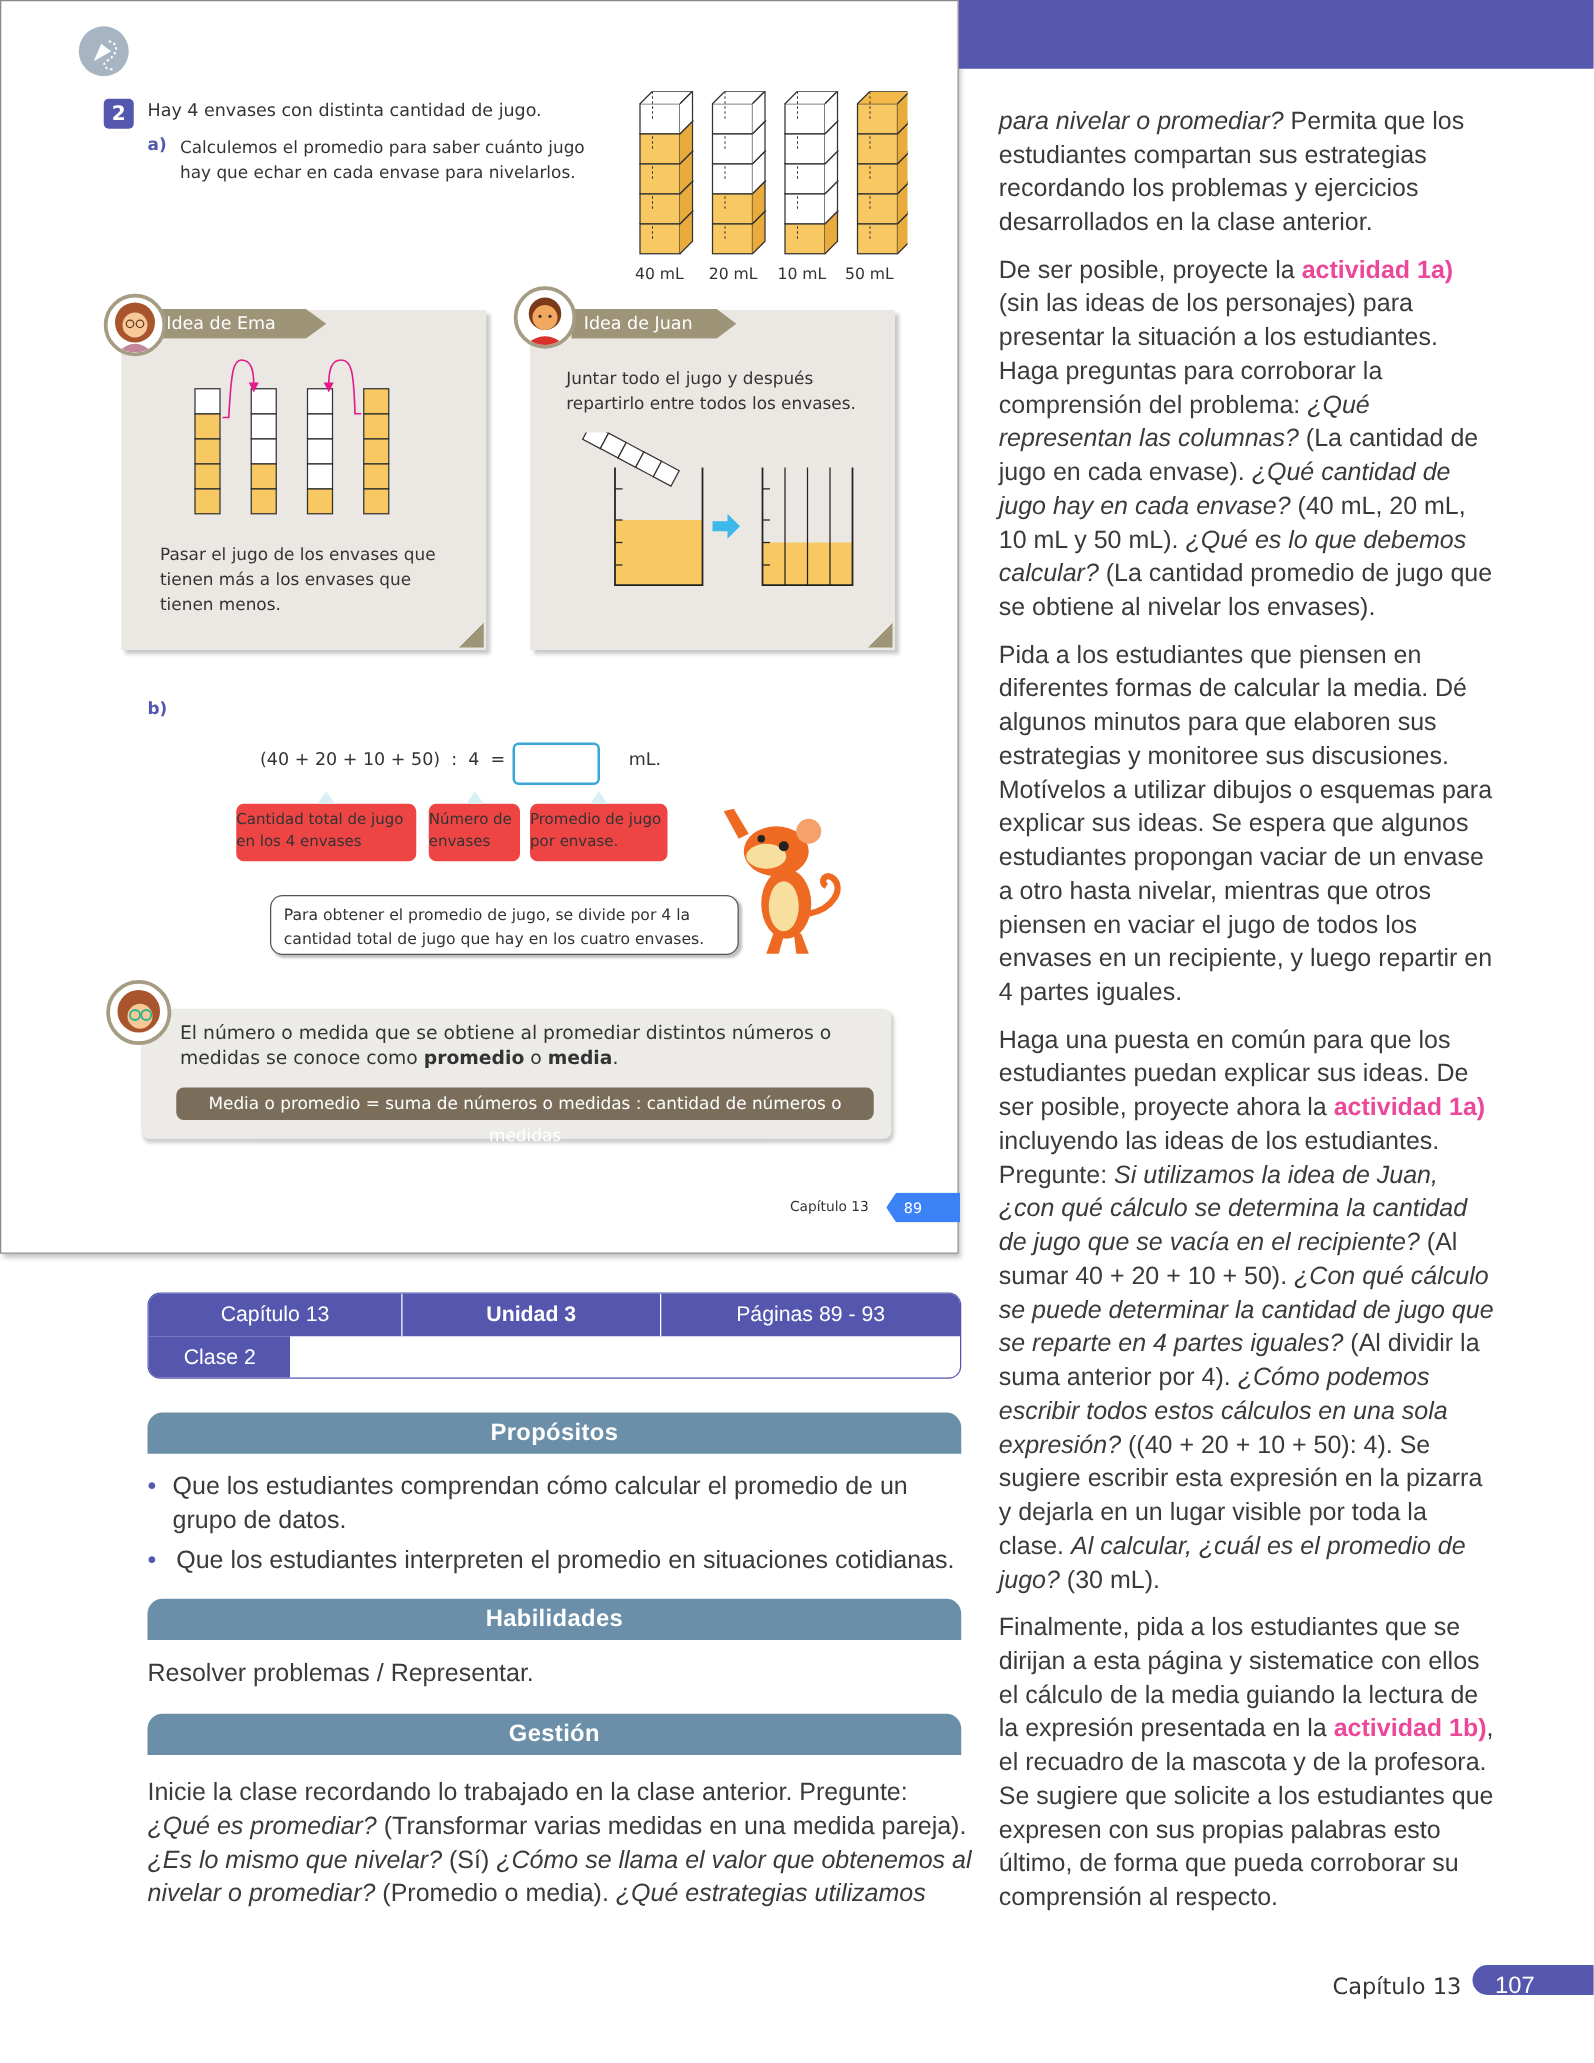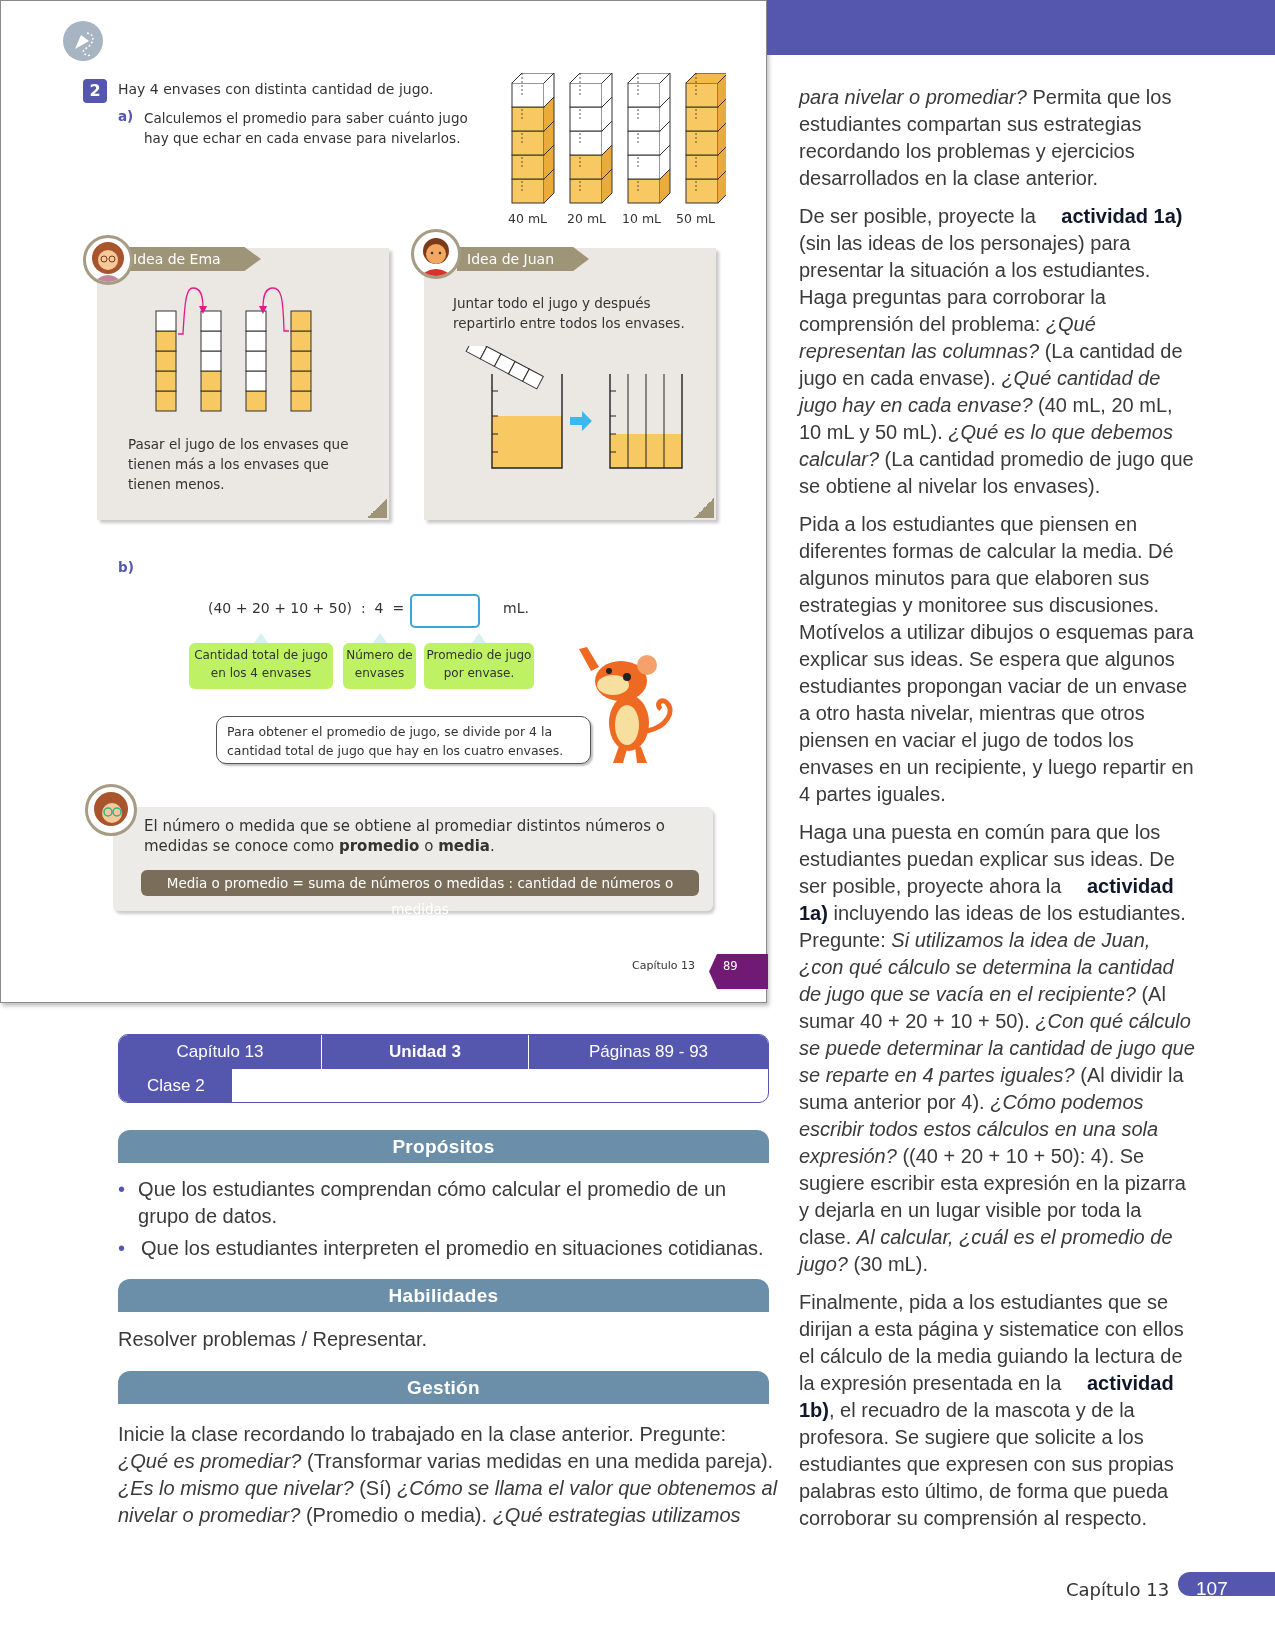--- a/index.html
+++ b/index.html
@@ -27,33 +27,33 @@
     clip-path: polygon(0 0, 88% 0, 100% 50%, 88% 100%, 0 100%); }
   .avatar { border-radius: 50%; border: 3px solid #a69c84; background: #fff; overflow: hidden; }
   .card-text { font-size: 13.5px; line-height: 20px; }
   .fold { width: 20px; height: 20px; background: linear-gradient(135deg, #ebe8e3 50%, #9e9478 50%); }
 
   .b-label { left: 117px; top: 558px; font-size: 13.5px; color: #5557ae; font-weight: bold; }
   .b-text { left: 143px; top: 558px; font-size: 13.5px; }
   .equation { left: 207px; top: 599px; font-size: 14px; }
   .answer-box { left: 409px; top: 593px; width: 70px; height: 34px; border: 2px solid #3aa6d8; border-radius: 5px; background: #fff; }
   .unit { left: 502px; top: 599px; font-size: 14px; }
-  .callout { background: #bef264; border-radius: 6px; font-size: 12px; line-height: 18px; text-align: center; padding-top: 3px; }
+  .callout { background: #ef4444; border-radius: 6px; font-size: 12px; line-height: 18px; padding-top: 3px; }
   .callout::before { content: ""; position: absolute; top: -10px; left: 50%; margin-left: -7px;
     border-left: 7px solid transparent; border-right: 7px solid transparent; border-bottom: 10px solid #d8eff4; }
   .speech { left: 215px; top: 715px; width: 375px; height: 48px; border: 1px solid #555; border-radius: 10px;
     background: #fff; font-size: 12.5px; line-height: 19px; padding: 5px 10px; box-shadow: 2px 2px 2px rgba(0,0,0,0.25); }
 
   .def-box { left: 112px; top: 806px; width: 600px; height: 104px; background: #ecebe7; border-radius: 6px;
     box-shadow: 2px 3px 3px rgba(0,0,0,0.2); }
   .def-text { left: 143px; top: 815px; font-size: 15px; line-height: 20px; width: 560px; }
   .formula-bar { left: 140px; top: 869px; width: 558px; height: 26px; background: #7a6e5a; border-radius: 6px;
     color: #fff; font-size: 13.5px; line-height: 26px; text-align: center; }
   .footer-left { left: 631px; top: 958px; font-size: 11px; }
-  .page-tab { left: 708px; top: 953px; width: 59px; height: 35px; background: #701a75; color: #fff; font-size: 11.5px;
+  .page-tab { left: 708px; top: 953px; width: 59px; height: 24px; background: #3b82f6; color: #fff; font-size: 11.5px;
     line-height: 24px; padding-left: 14px; clip-path: polygon(8px 0, 100% 0, 100% 100%, 8px 100%, 0 50%); }
 
   
   .tg { font-family: "Liberation Sans Narrow", "Liberation Sans", sans-serif; }
   .info-table { left: 118px; top: 1034px; width: 651px; height: 69px; border: 1.5px solid #5557ae; border-radius: 10px; overflow: hidden; }
   .info-row1 { position: absolute; left: 0; top: 0; width: 100%; height: 34px; background: #5557ae; display: flex; }
   .info-cell { color: #fff; font-size: 17px; line-height: 34px; text-align: center; border-right: 1.5px solid #fff; }
   .info-cell:last-child { border-right: none; }
   .info-clase { position: absolute; left: 0; top: 34px; width: 113px; height: 35px; background: #5557ae; color: #fff;
     font-size: 17px; line-height: 34px; padding-left: 28px; }
@@ -61,21 +61,21 @@
     line-height: 34px; text-align: center; }
 
   .section-bar { left: 118px; width: 651px; height: 33px; background: #6b8fa8; border-radius: 12px 12px 0 0;
     color: #fff; font-size: 19px; font-weight: bold; line-height: 33px; text-align: center; letter-spacing: 0.3px; }
   .tg-text { font-size: 20px; line-height: 27px; color: #3a3a3a; }
   .bullet { color: #5557ae; font-size: 20px; }
 
   .right-col { left: 799px; width: 400px; font-size: 20px; line-height: 27px; color: #3a3a3a; }
   .right-col p { margin-bottom: 11px; }
   .right-col i, .tg-text i { font-style: italic; }
-  .right-col b, .tg-text b { font-weight: bold; color: #0f172a; margin-left: 20px; }
+  .right-col b, .tg-text b { font-weight: bold; color: #ec4899; }
 
   .footer-right-label { left: 1066px; top: 1579px; font-size: 18px; font-family: "DejaVu Sans", sans-serif; color: #333; }
   .footer-right-tab { left: 1178px; top: 1572px; width: 97px; height: 24px; background: #5557ae; color: #fff;
     font-size: 19px; line-height: 34px; padding-left: 18px; border-radius: 17px 0 0 17px; font-family: Liberation Sans, sans-serif; }
 </style>
 </head>
 <body>
 
 <div id="student-page">
 

